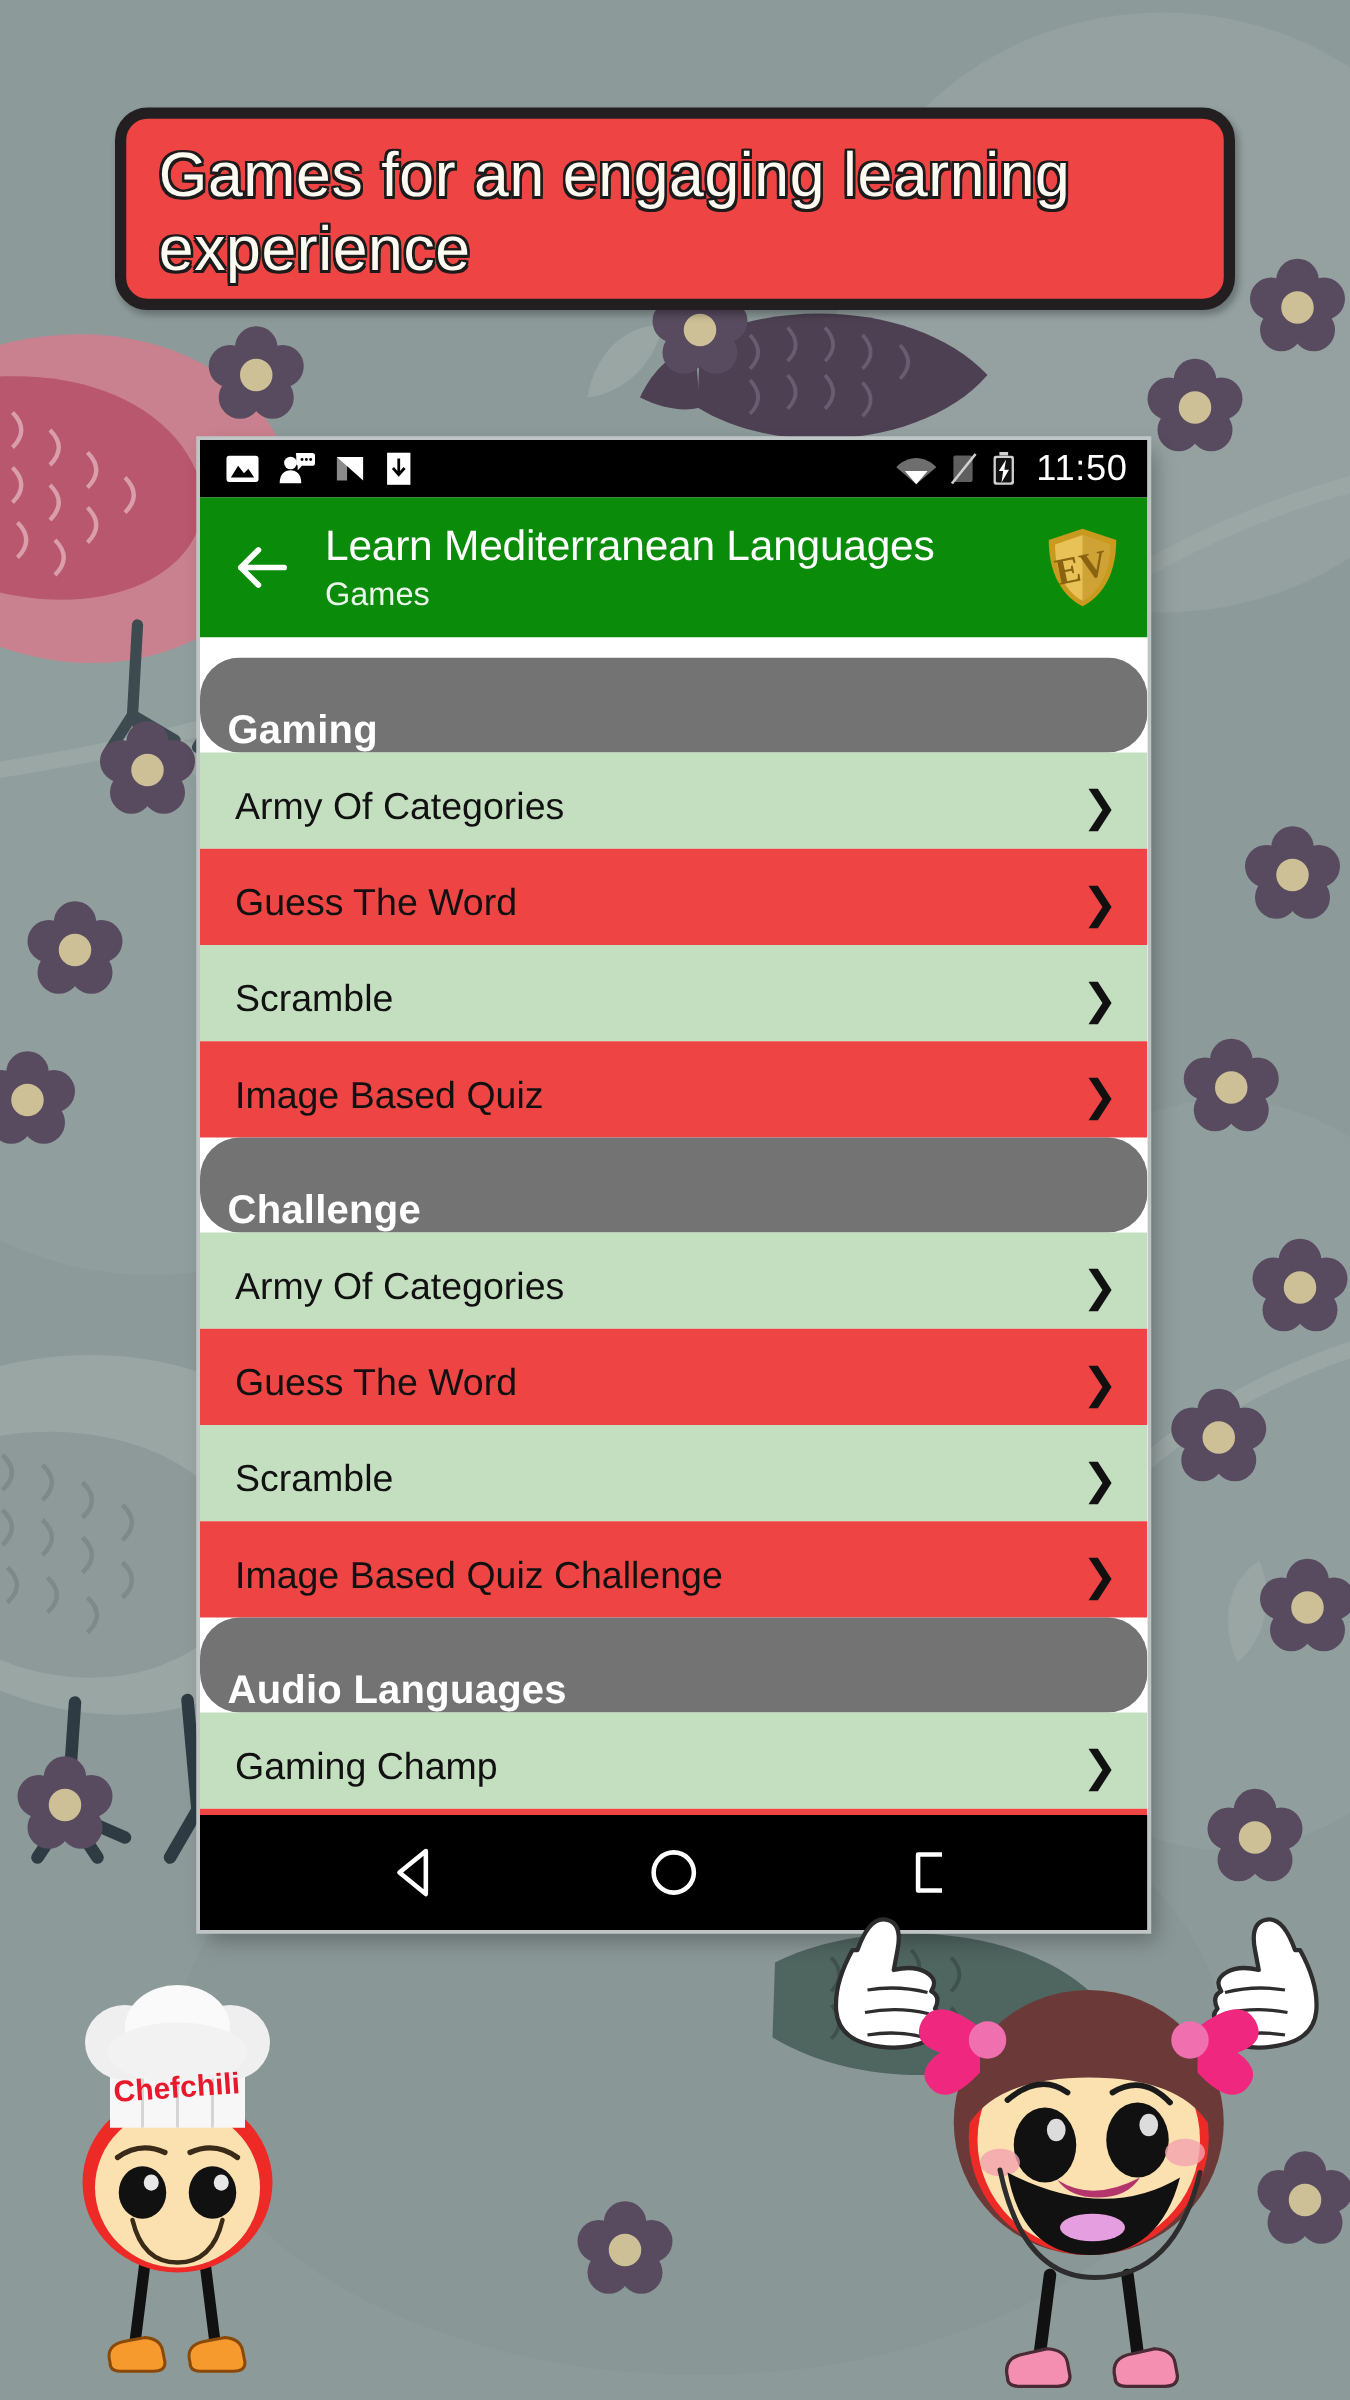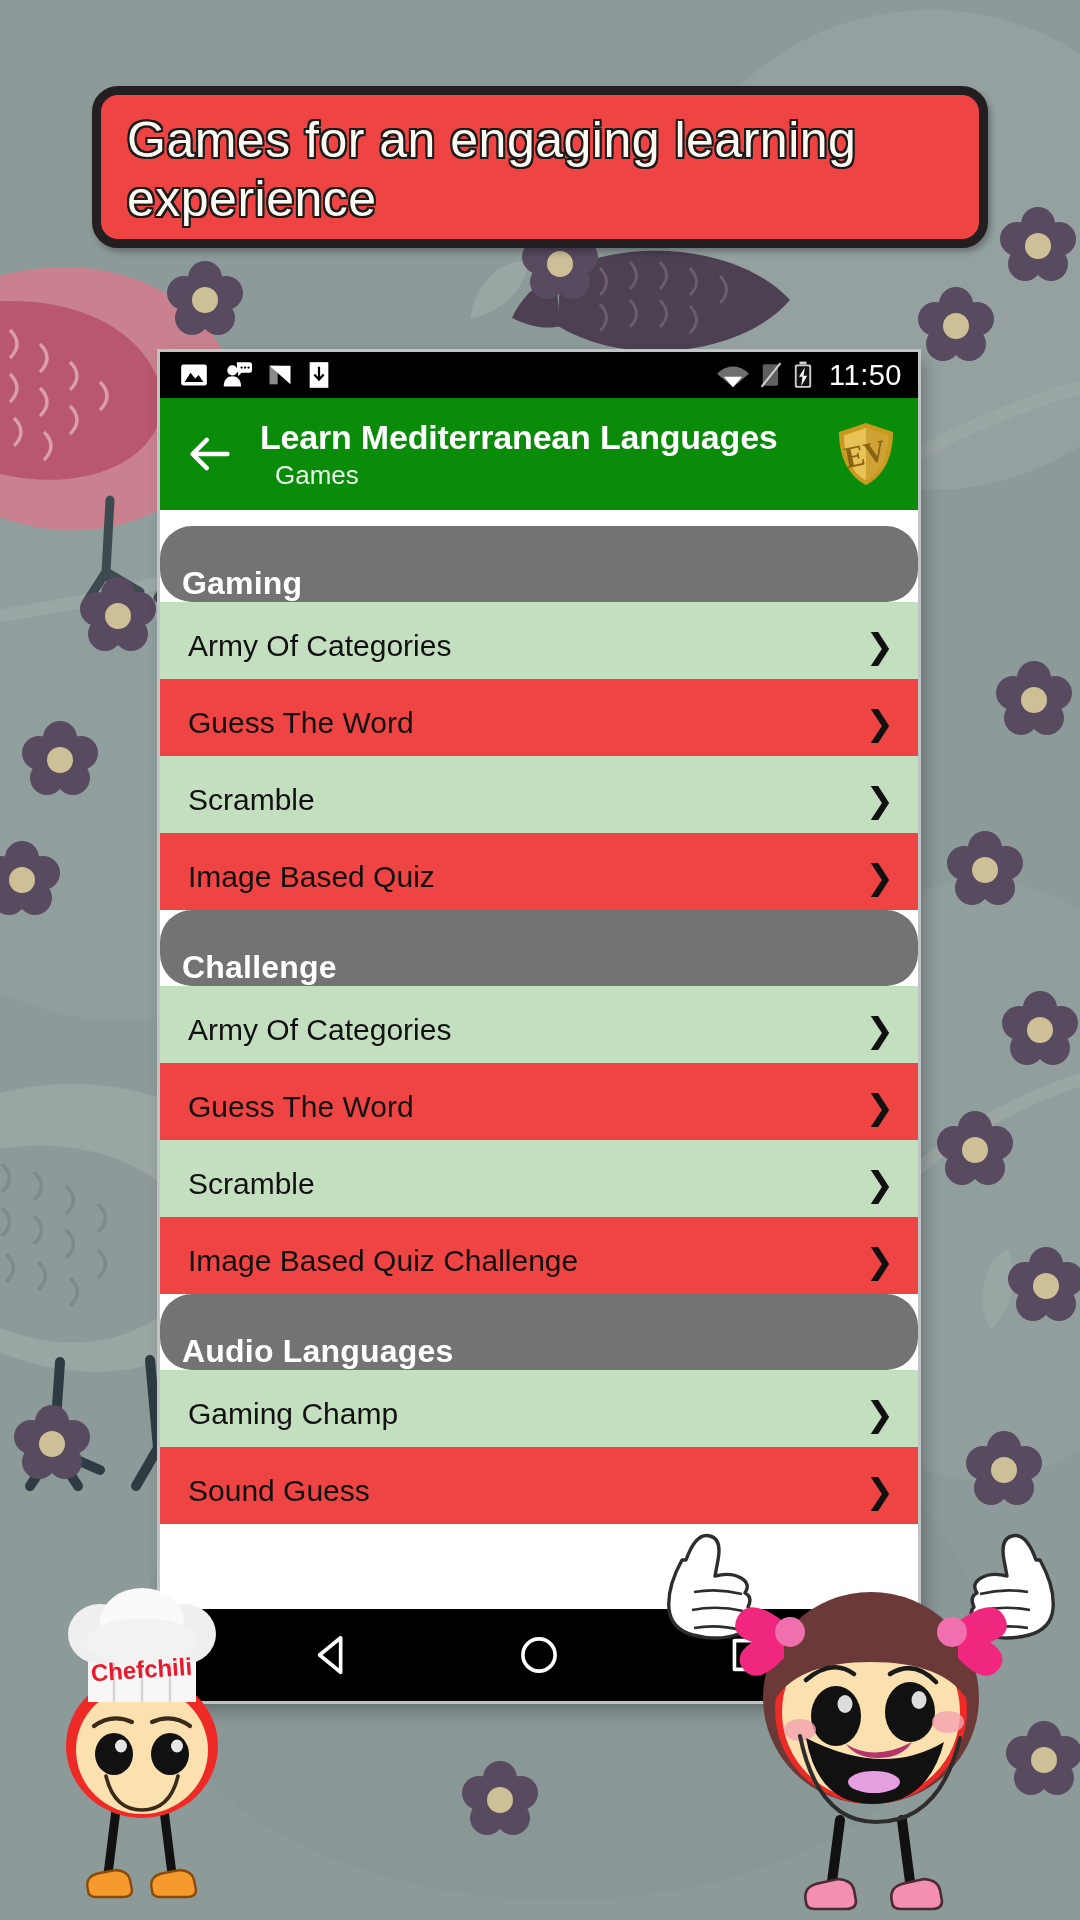--- a/index.html
+++ b/index.html
@@ -36,21 +36,21 @@
       -2px -2px 0 #1d1a1b,  2px -2px 0 #1d1a1b,
       -2px  2px 0 #1d1a1b,  2px  2px 0 #1d1a1b,
        0px  2px 0 #1d1a1b,  2px  0px 0 #1d1a1b,
       -2px  0px 0 #1d1a1b,  0px -2px 0 #1d1a1b;
   }
 
   
   #phone {
     position: absolute;
     left: 160px; top: 352px;
-    width: 758px; height: 1349px;
+    width: 758px; height: 1192px;
     z-index: 4;
     background: #ffffff;
     box-shadow: 0 0 0 3px #bfc5c5, 6px 8px 16px rgba(0,0,0,.30);
     overflow: hidden;
     display: flex;
     flex-direction: column;
   }
 
   
   #status-bar {
@@ -74,25 +74,25 @@
     background: #0a8c0a;
     height: 112px;
     display: flex;
     align-items: center;
     padding: 0 22px 0 24px;
     flex: 0 0 auto;
   }
   #back-arrow { width: 52px; height: 52px; flex: 0 0 auto; cursor: pointer; }
   #app-bar .titles { margin-left: 24px; flex: 1 1 auto; min-width: 0; }
   #app-bar .app-title {
-    color: #fff; font-size: 34px; font-weight: bold; letter-spacing: -.2px;
+    color: #fff; font-size: 34px; font-weight: normal; letter-spacing: -.2px;
     white-space: nowrap;
   }
   #app-bar .app-subtitle {
-    color: #eaf5ea; font-size: 26px; font-weight: 400; margin-top: 3px; margin-left: 15px;
+    color: #eaf5ea; font-size: 26px; font-weight: 400; margin-top: 3px;
   }
   #ev-logo { width: 60px; height: 66px; flex: 0 0 auto; }
 
   
   #list-gap { height: 16px; background: #fff; flex: 0 0 auto; }
 
   
   #game-list { flex: 1 1 auto; background: #fff; overflow: hidden; }
   .section-header {
     background: #737373;

